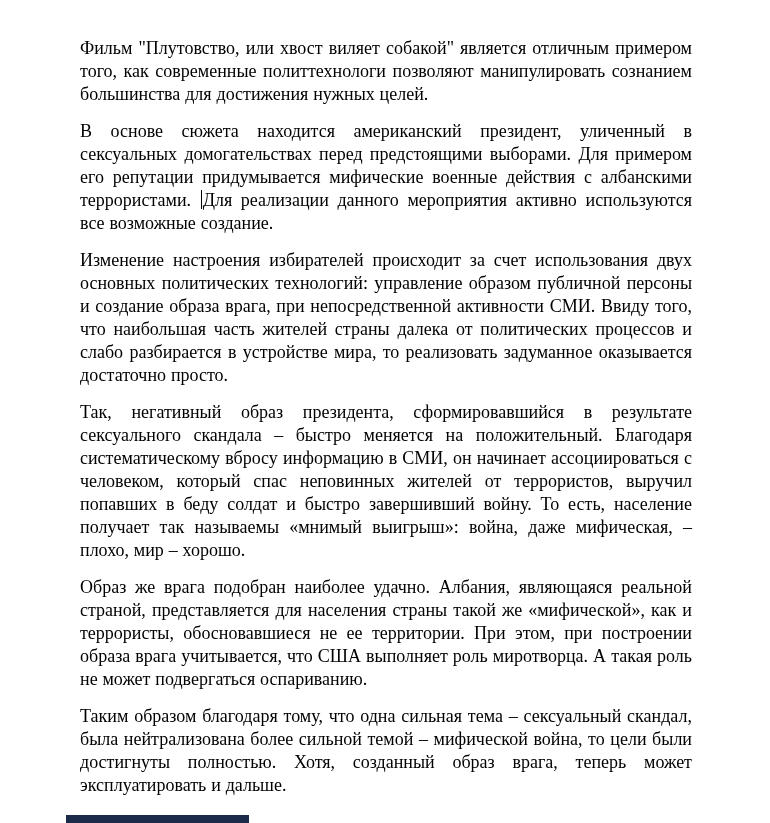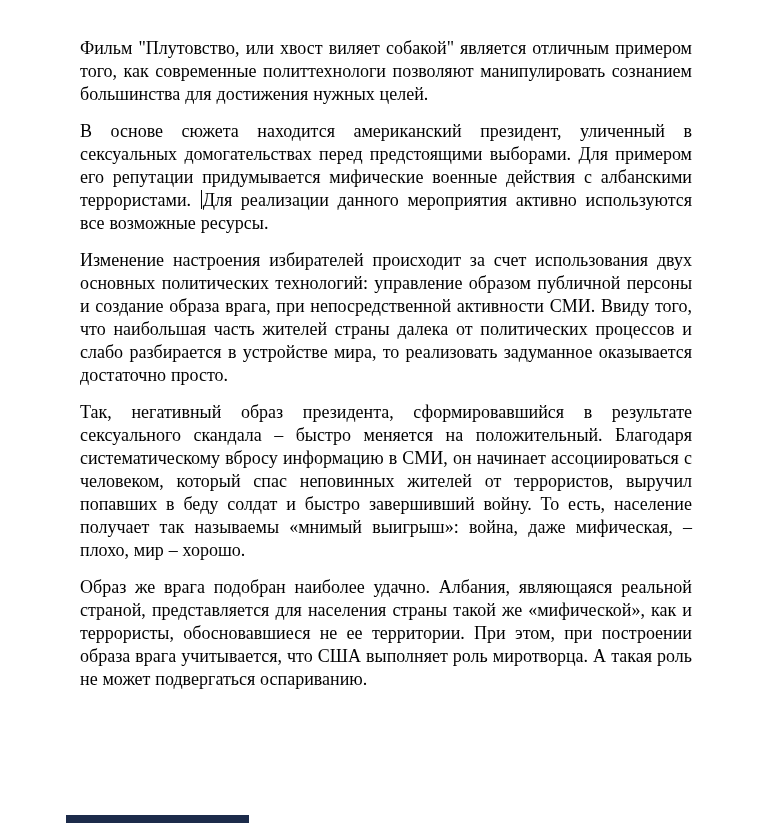--- a/index.html
+++ b/index.html
@@ -47,19 +47,20 @@
     height: 8px;
     background: #1c2b4a;
   }
 </style>
 </head>
 <body>
 
 <div class="page">
   <div class="text-body">
     <p>Фильм "Плутовство, или хвост виляет собакой" является отличным примером того, как современные политтехнологи позволяют манипулировать сознанием большинства для достижения нужных целей.</p>
-    <p><span>В основе сюжета находится американский президент, уличенный в сексуальных домогательствах перед предстоящими выборами. Для примером его репутации придумывается мифические военные действия с албанскими террористами. </span><span class="caret"></span><span>Для реализации данного мероприятия активно используются все возможные ресурсы.</span></p>
+    <p><span>В основе сюжета находится американский президент, уличенный в сексуальных домогательствах перед предстоящими выборами. Для примером его репутации придумывается мифические военные действия с албанскими террористами. </span><span class="caret"></span><span>Для реализации данного мероприятия активно используются все возможные создание.</span></p>
     <p>Изменение настроения избирателей происходит за счет использования двух основных политических технологий: управление образом публичной персоны и создание образа врага, при непосредственной активности СМИ. Ввиду того, что наибольшая часть жителей страны далека от политических процессов и слабо разбирается в устройстве мира, то реализовать задуманное оказывается достаточно просто.</p>
     <p>Так, негативный образ президента, сформировавшийся в результате сексуального скандала – быстро меняется на положительный. Благодаря систематическому вбросу информацию в СМИ, он начинает ассоциироваться с человеком, который спас неповинных жителей от террористов, выручил попавших в беду солдат и быстро завершивший войну. То есть, население получает так называемы «мнимый выигрыш»: война, даже мифическая, – плохо, мир – хорошо.</p>
     <p>Образ же врага подобран наиболее удачно. Албания, являющаяся реальной страной, представляется для населения страны такой же «мифической», как и террористы, обосновавшиеся не ее территории. При этом, при построении образа врага учитывается, что США выполняет роль миротворца. А такая роль не может подвергаться оспариванию.</p>
+    <p>Таким образом благодаря тому, что одна сильная тема – сексуальный скандал, была нейтрализована более сильной темой – мифической война, то цели были достигнуты полностью. Хотя, созданный образ врага, теперь может эксплуатировать и дальше.</p>
   </div>
   <div class="bottom-bar"></div>
 </div>
 
 </body></html>

